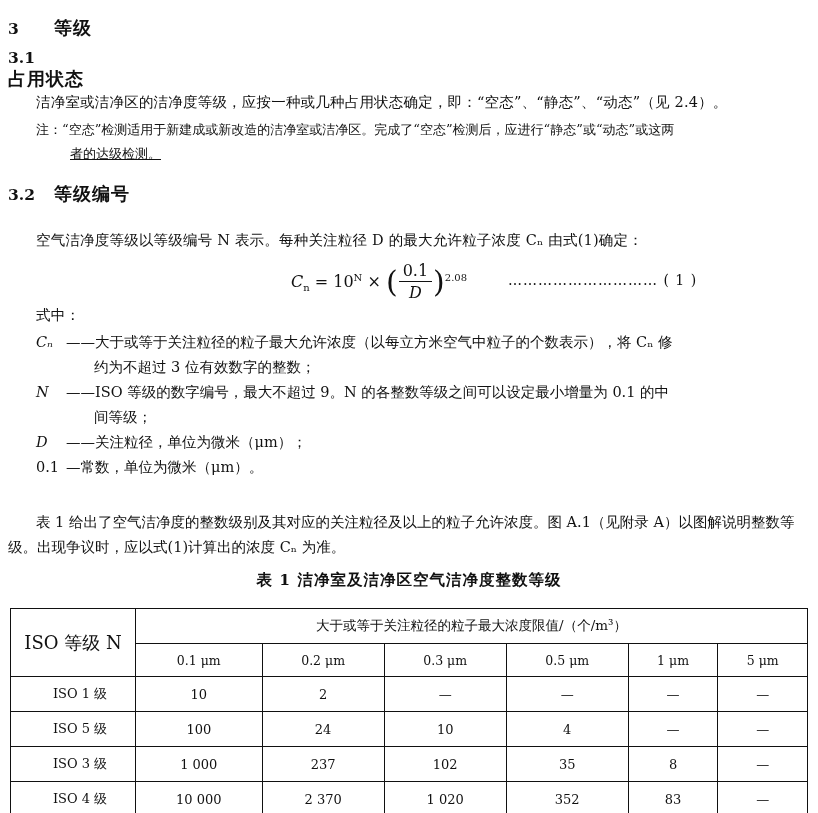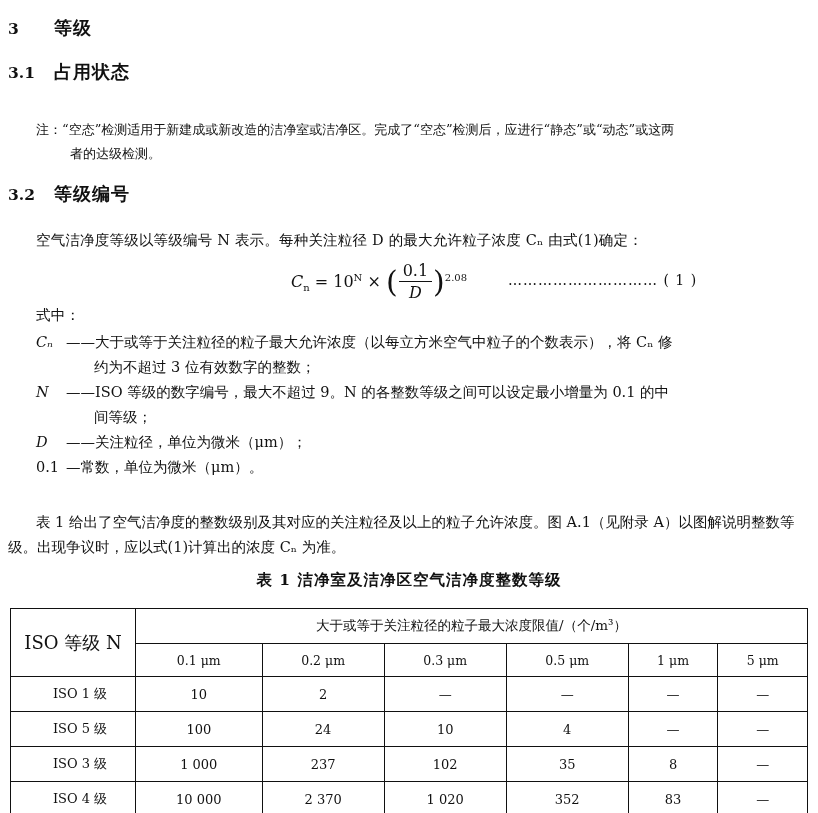--- a/index.html
+++ b/index.html
@@ -37,21 +37,22 @@
     letter-spacing: 1px;
   }
   .sec3 {
     position: absolute;
     left: 8px;
     top: 16px;
   }
   .sec31 {
     position: absolute;
     left: 8px;
-    top: 60px;
+    top: 48px;
+    flex-direction: column;
   }
   .sec32 {
     position: absolute;
     left: 8px;
     top: 182px;
   }
   .para {
     font-size: 14.5px;
     line-height: 25px;
     letter-spacing: 0.2px;
@@ -66,20 +67,21 @@
     position: absolute;
     left: 36px;
     top: 118px;
     width: 776px;
     font-size: 13px;
     line-height: 24px;
   }
   .note-ind {
     display: block;
     margin-left: 34px;
+    text-decoration: underline;
   }
   .p-321 {
     position: absolute;
     left: 36px;
     top: 228px;
     width: 780px;
   }
   .formula-wrap {
     position: absolute;
     left: 0;
@@ -235,20 +237,21 @@
   <div class="sec3 heading-row">
     <span class="heading-num">3</span>
     <span class="heading-text">等级</span>
   </div>
 
   <div class="sec31 heading-row">
     <span class="heading-num">3.1</span>
     <span class="heading-text">占用状态</span>
   </div>
 
+  <div class="para p-311">洁净室或洁净区的洁净度等级，应按一种或几种占用状态确定，即：“空态”、“静态”、“动态”（见 2.4）。</div>
 
   <div class="p-note">
     <span>注：“空态”检测适用于新建成或新改造的洁净室或洁净区。完成了“空态”检测后，应进行“静态”或“动态”或这两</span>
     <span class="note-ind">者的达级检测。</span>
   </div>
 
   <div class="sec32 heading-row">
     <span class="heading-num">3.2</span>
     <span class="heading-text">等级编号</span>
   </div>

